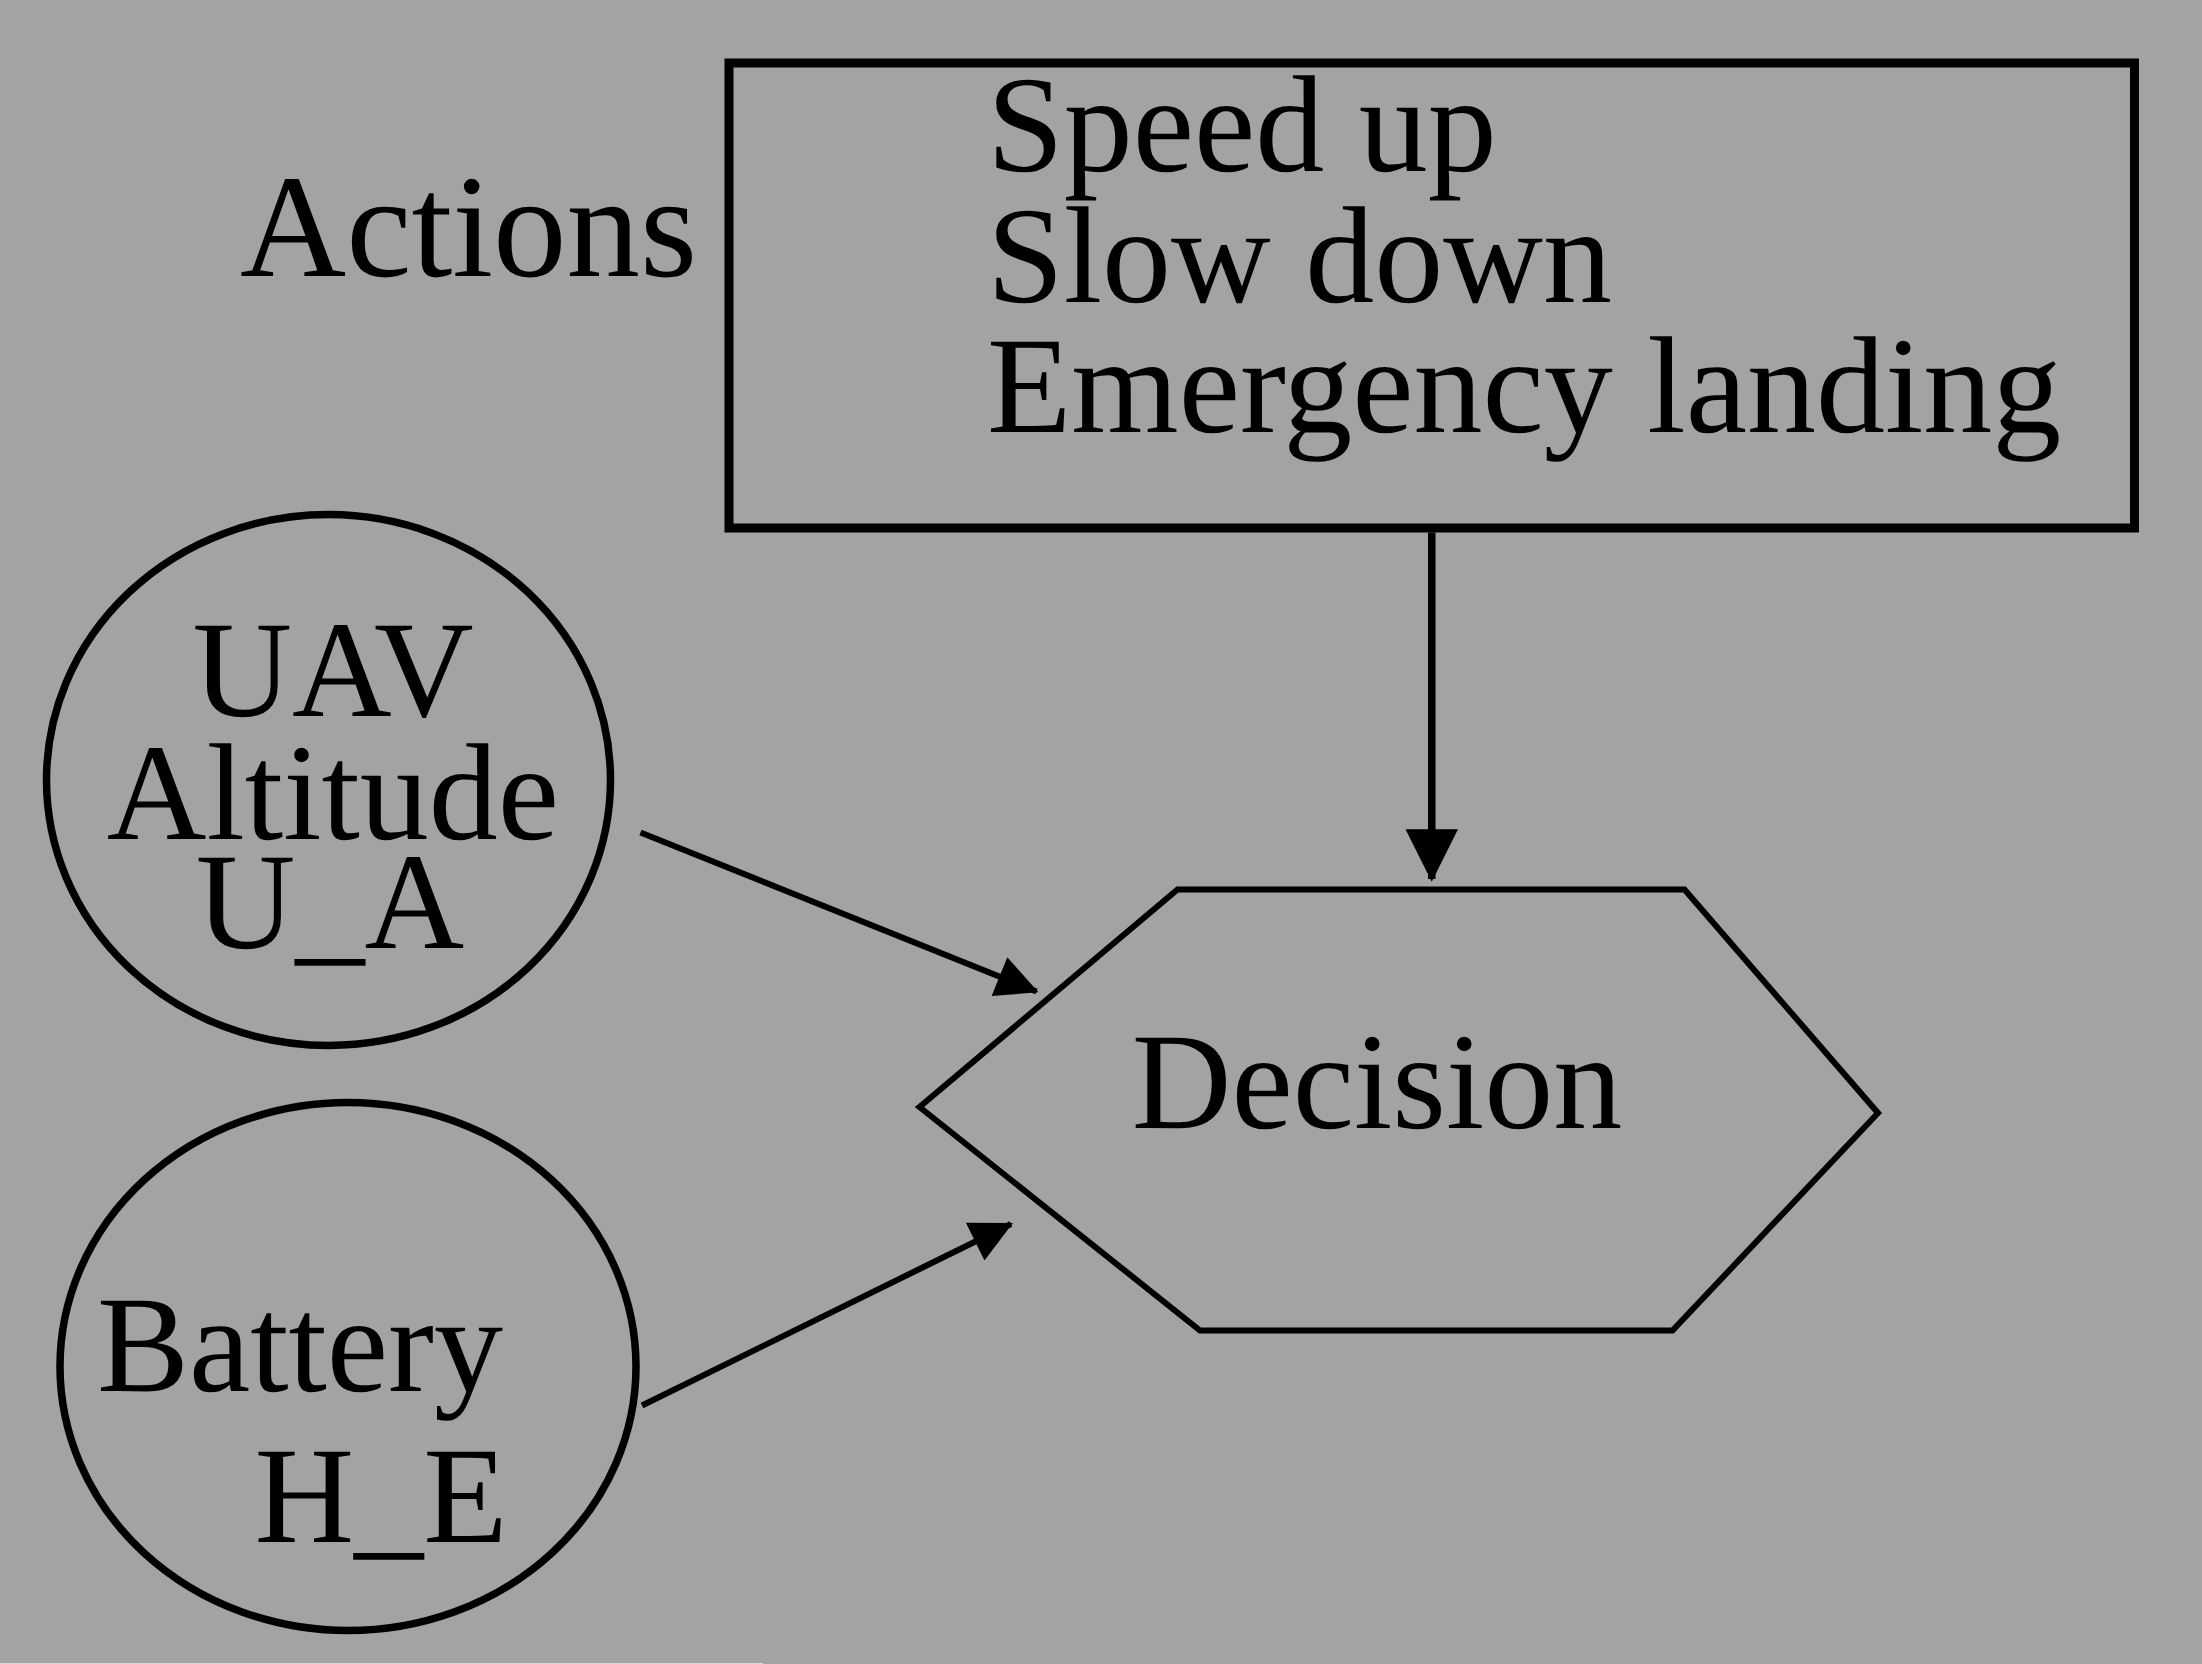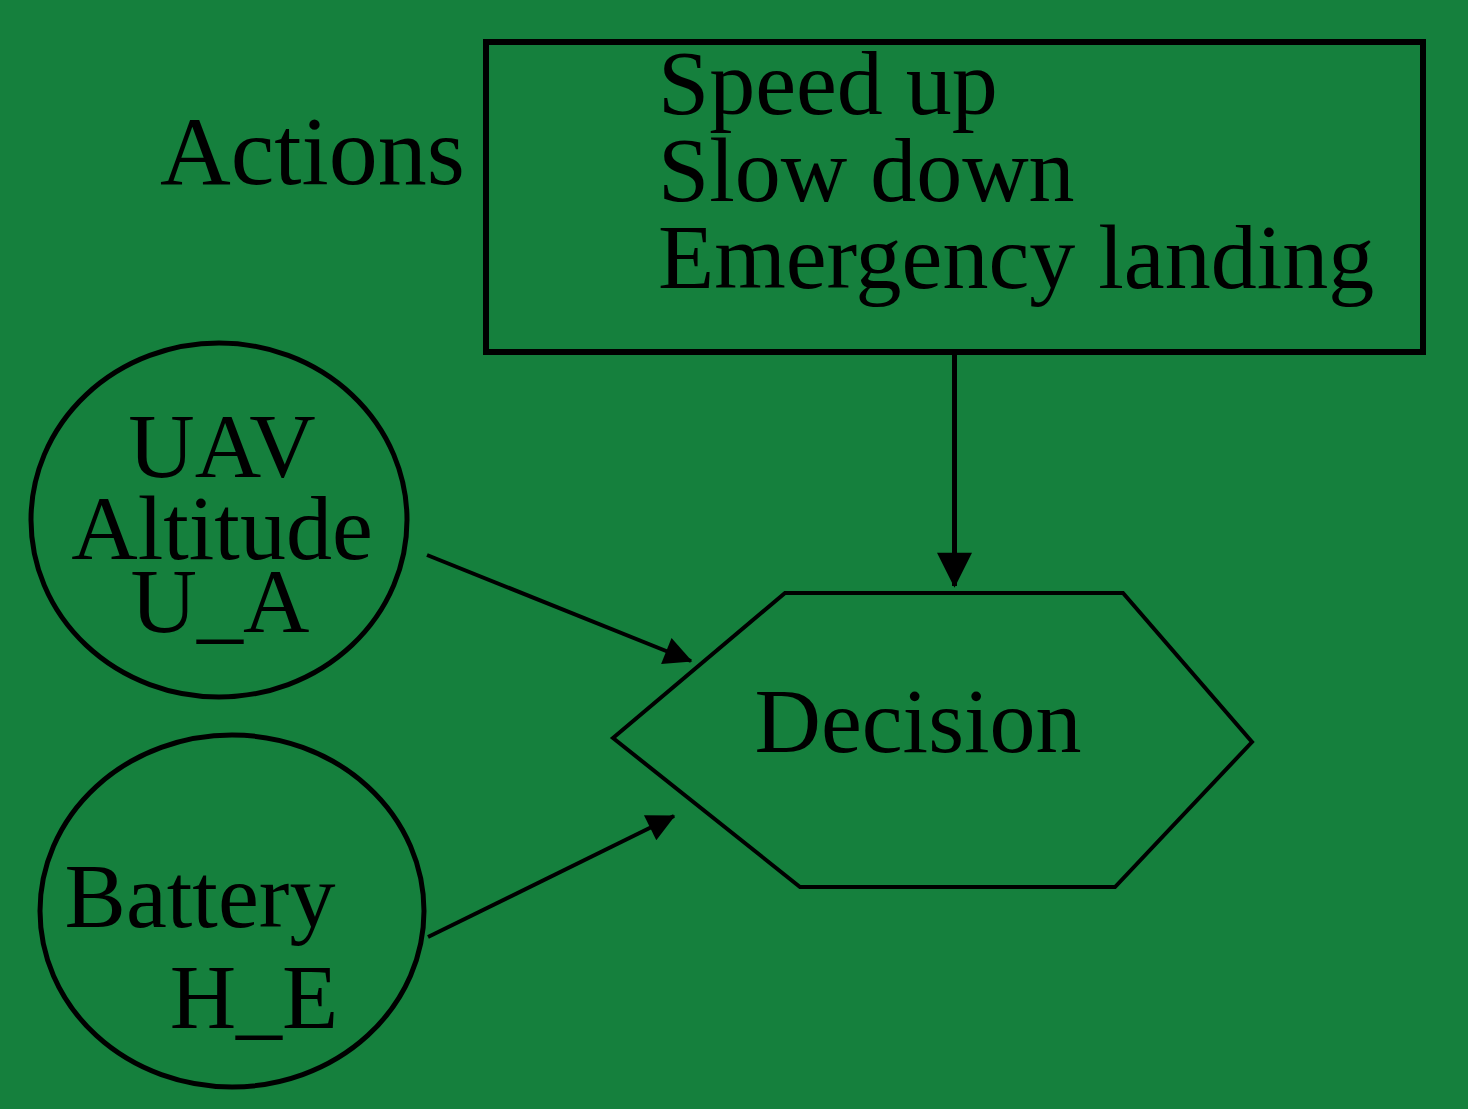--- a/index.html
+++ b/index.html
@@ -4,21 +4,21 @@
 <style>
   html, body {
     margin: 0;
     padding: 0;
     background: #ffffff;
   }
   .canvas {
     position: relative;
     width: 1468px;
     height: 1109px;
-    background: #15803d;
+    background: #a3a3a3;
     overflow: hidden;
   }
   svg {
     display: block;
     width: 1468px;
     height: 1109px;
   }
   .node-text {
     font-family: "Liberation Serif", "DejaVu Serif", serif;
     font-size: 92px;

